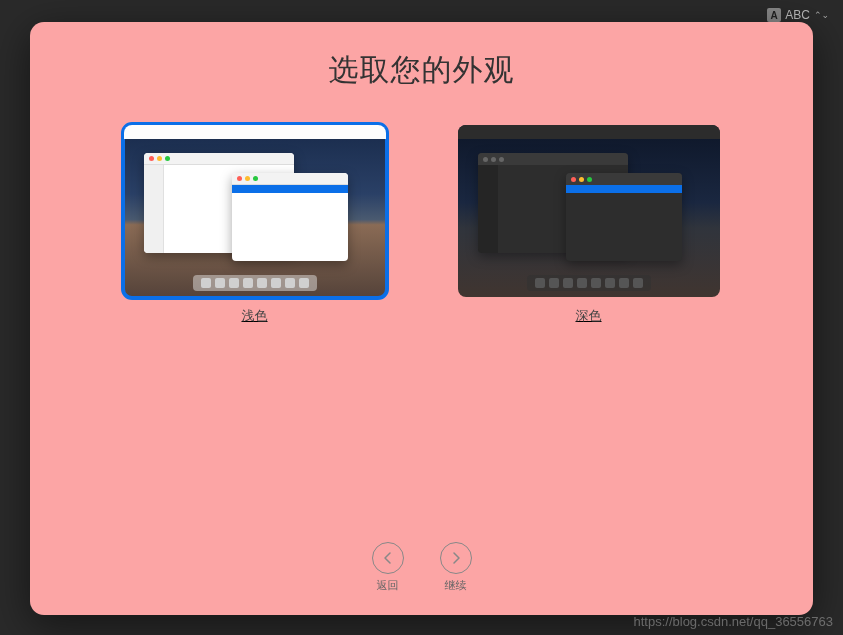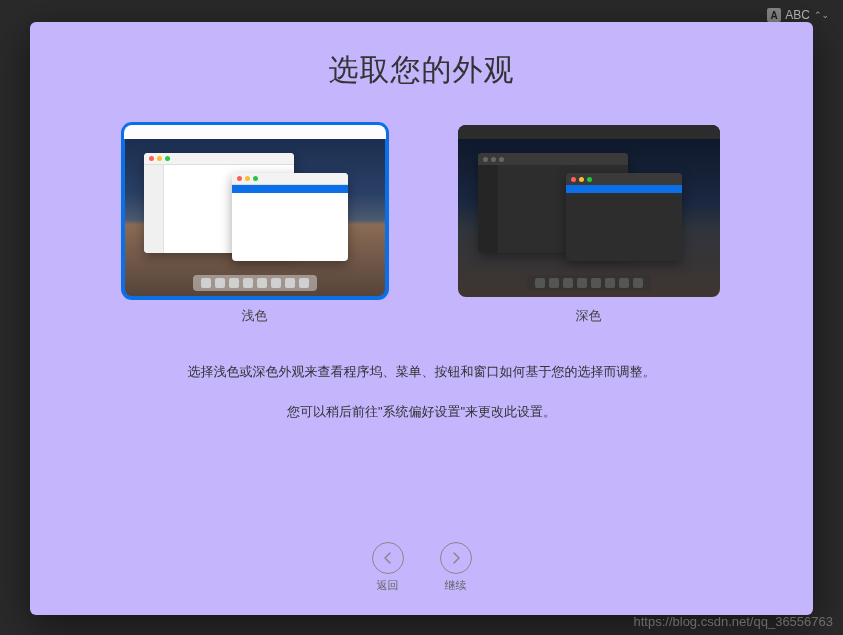--- a/index.html
+++ b/index.html
@@ -19,28 +19,28 @@
     .input-indicator .badge {
       background: #888; color: #222;
       width: 14px; height: 14px;
       display: flex; align-items: center; justify-content: center;
       border-radius: 2px; font-size: 10px; font-weight: 600;
     }
     .input-indicator .chev { font-size: 9px; color: #aaa; line-height: 1; }
     .panel {
       position: absolute;
       top: 22px; left: 30px; right: 30px; bottom: 20px;
-      background: #c4b5fd;
-      border-radius: 6px;
+      background: #fca5a5;
+      border-radius: 14px;
       box-shadow: 0 10px 40px rgba(0,0,0,.5);
       padding: 28px 40px 24px;
       display: flex; flex-direction: column; align-items: center;
     }
     .title { font-size: 30px; font-weight: 400; color: #333; margin-bottom: 34px; letter-spacing: 1px; }
-    .options { display: flex; gap: 72px; margin-bottom: 36px; }
+    .options { display: flex; gap: 72px; margin-bottom: 36px; text-decoration: underline; }
     .option { display: flex; flex-direction: column; align-items: center; gap: 10px; cursor: pointer; }
     .thumb {
       width: 262px; height: 172px;
       border-radius: 8px;
       position: relative;
       overflow: hidden;
     }
     .thumb.selected { outline: 4px solid #0b6fe8; outline-offset: -1px; }
     .thumb-inner { position: absolute; inset: 0; }
     
@@ -162,24 +162,20 @@
               <span class="di"></span>
               <span class="di"></span>
           </div>
         </div>
       </div>
       <span class="opt-label">深色</span>
     </div>
 
   </div>
 
-  <div class="desc">
-    <p>选择浅色或深色外观来查看程序坞、菜单、按钮和窗口如何基于您的选择而调整。</p>
-    <p>您可以稍后前往"系统偏好设置"来更改此设置。</p>
-  </div>
 
   <div class="footer">
     <button class="nav-btn">
       <span class="circ">
         <svg width="16" height="16" viewBox="0 0 16 16">
             <path d="M10 3 L5 8 L10 13" fill="none" stroke="#888" stroke-width="1.5" stroke-linecap="round" stroke-linejoin="round"></path>
           </svg>
       </span>
       <span class="lbl">返回</span>
     </button>

